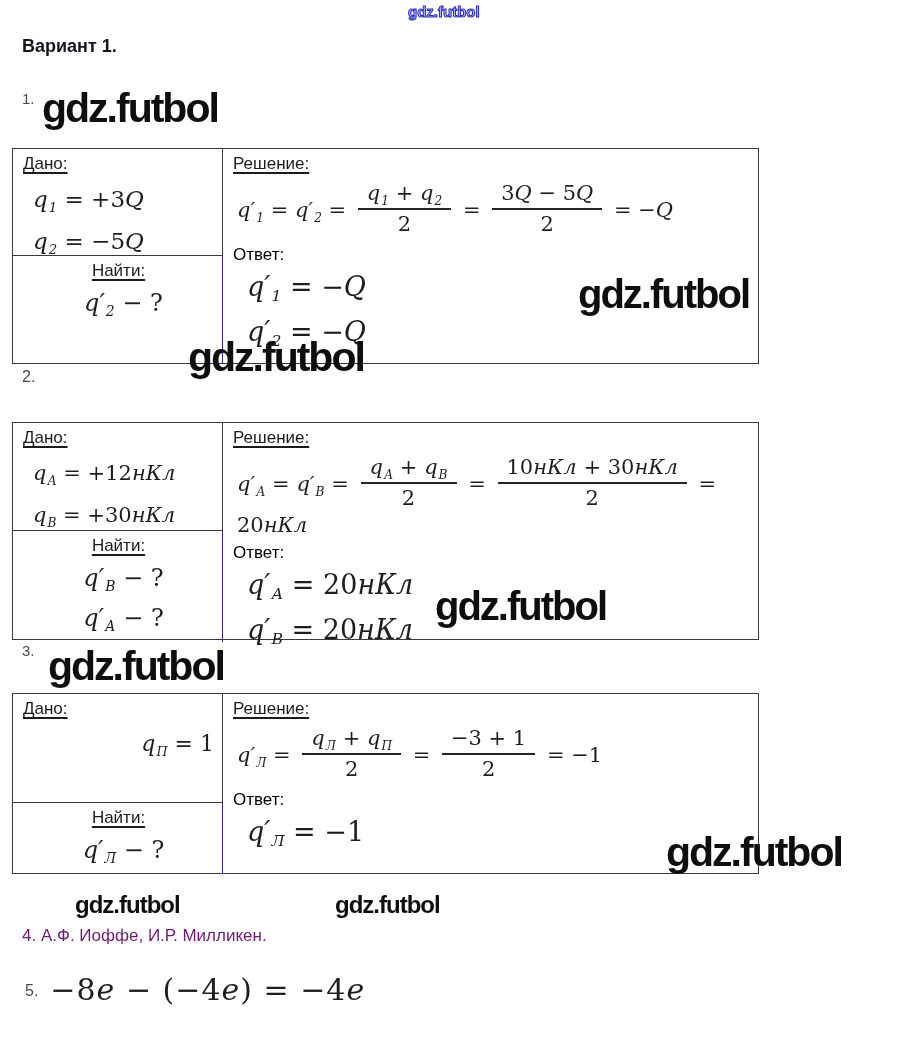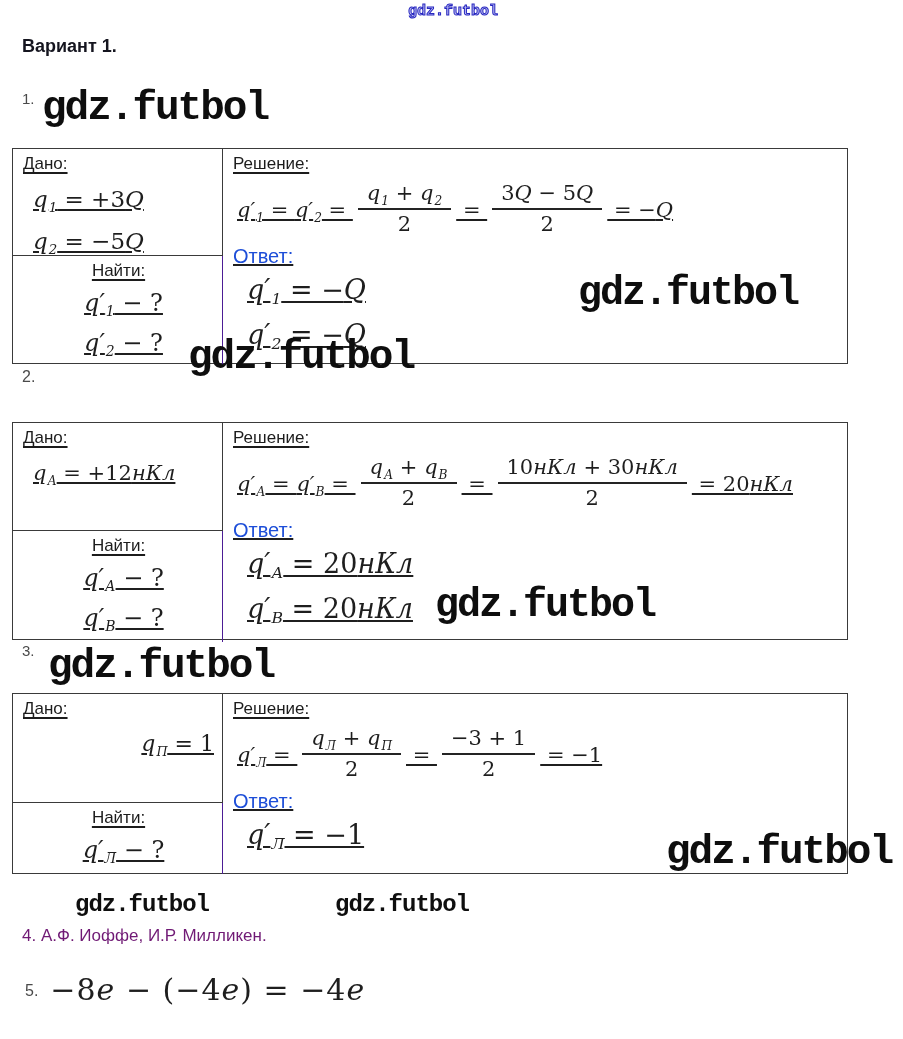--- a/index.html
+++ b/index.html
@@ -4,50 +4,50 @@
 <style>
   html,body { margin:0; padding:0; background:#ffffff; }
   .page {
     position:relative; width:903px; height:1039px; background:#ffffff;
     font-family:"Liberation Sans", sans-serif; color:#1f1f1f; overflow:hidden;
   }
 
   
   .wm {
     position:absolute; white-space:nowrap;
-    font-family:Liberation Mono, monospace; font-weight:700; color:#0e0e0e;
+    font-family:Liberation Sans, sans-serif; font-weight:700; color:#0e0e0e;
     letter-spacing:-2px; line-height:1;
   }
   .wm-top {
     font-size:15px; font-weight:700; letter-spacing:0;
     color:#b9b9f0; -webkit-text-stroke:1px #2727c0;
   }
   .wm-big { font-size:41px; }
   .wm-mid { font-size:24px; letter-spacing:-1px; }
 
   
   .variant-title { position:absolute; left:22px; top:36px; font-size:18px; font-weight:700; color:#15151f; }
   .pnum { position:absolute; font-size:15px; color:#4a4a4a; }
 
   
   .ptable {
-    position:absolute; left:12px; width:836px; box-sizing:border-box;
+    position:absolute; left:12px; width:747px; box-sizing:border-box;
     display:grid; grid-template-columns:210px 1fr;
-    border:1px solid #3a3a3a; background:transparent;text-decoration:underline;
+    border:1px solid #3a3a3a; background:transparent;
   }
   .cell { box-sizing:border-box; padding:5px 8px 0 10px; }
   .cell-given { grid-column:1; grid-row:1; border-right:1px solid #3a3a3a; border-bottom:1px solid #3a3a3a; }
   .cell-find  { grid-column:1; grid-row:2; border-right:1px solid #4c1d95;text-align:center; }
   .cell-solution { grid-column:2; grid-row:1 / span 2; padding-left:10px; }
 
   .sec-label {
     display:inline-block; font-size:17px; color:#1c1c1c;
     text-decoration:underline; text-decoration-thickness:1.5px; text-underline-offset:3px;
   }
-  .ans-label { display:block; font-size:20px; color:#1d4ed8; }
+  .ans-label { display:block; font-size:17px; color:#000000; }
 
   
   .math { font-family:"DejaVu Serif", serif; color:#1e1e1e; }
   .math .mi { font-style:italic; }
   .math sub { font-size:58%; font-style:italic; line-height:0; vertical-align:-5px; margin-left:1px; }
   .frac { display:inline-block; vertical-align:middle; text-align:center; margin:0 5px; transform:translateY(-3px); }
   .frac .num { display:block; padding:0 9px 3px; border-bottom:2px solid #242424; }
   .frac .den { display:block; padding-top:2px; }
 
   .g-line   { font-size:23px; line-height:30px; margin:10px 0 12px 10px; }
@@ -81,46 +81,46 @@
     </div>
     <div class="cell cell-solution">
       <span class="sec-label">Решение:</span>
       <div class="math sol-line"><span class="mi">q′</span><sub>1</sub><span> = </span><span class="mi">q′</span><sub>2</sub><span> = </span><span class="frac"><span class="num"><span class="mi">q</span><sub>1</sub><span> + </span><span class="mi">q</span><sub>2</sub></span><span class="den"><span>2</span></span></span><span> = </span><span class="frac"><span class="num"><span>3</span><span class="mi">Q</span><span> − 5</span><span class="mi">Q</span></span><span class="den"><span>2</span></span></span><span> = −</span><span class="mi">Q</span></div>
       <span class="ans-label">Ответ:</span>
       <div class="math ans-line"><span class="mi">q′</span><sub>1</sub><span> = −</span><span class="mi">Q</span></div>
       <div class="math ans-line"><span class="mi">q′</span><sub>2</sub><span> = −</span><span class="mi">Q</span></div>
     </div>
     <div class="cell cell-find">
       <span class="sec-label">Найти:</span>
-      <div class="math f-line"><span class="mi">q′</span><sub>1</sub><span> − ?</span></div>
       <div class="math f-line"><span class="mi">q′</span><sub>2</sub><span> − ?</span></div>
     </div>
   </div>
 
   <div class="wm wm-big" style="left:578px; top:274px; font-size:40px;">gdz.futbol</div>
   <div class="wm wm-big" style="left:188px; top:337px;">gdz.futbol</div>
 
   <div class="pnum" style="left:22px; top:368px; font-size:16px;">2.</div>
 
   <div class="ptable" style="top:422px; height:218px; grid-template-rows:108px 1fr;">
     <div class="cell cell-given">
       <span class="sec-label">Дано:</span>
       <div class="math g-line" style="font-size:21px;"><span class="mi">q</span><sub>А</sub><span> = +12</span><span class="mi">нКл</span></div>
+      <div class="math g-line" style="font-size:21px;"><span class="mi">q</span><sub>В</sub><span> = +30</span><span class="mi">нКл</span></div>
     </div>
     <div class="cell cell-solution">
       <span class="sec-label">Решение:</span>
       <div class="math sol-line"><span class="mi">q′</span><sub>А</sub><span> = </span><span class="mi">q′</span><sub>В</sub><span> = </span><span class="frac"><span class="num"><span class="mi">q</span><sub>А</sub><span> + </span><span class="mi">q</span><sub>В</sub></span><span class="den"><span>2</span></span></span><span> = </span><span class="frac"><span class="num"><span>10</span><span class="mi">нКл</span><span> + 30</span><span class="mi">нКл</span></span><span class="den"><span>2</span></span></span><span> = 20</span><span class="mi">нКл</span></div>
       <span class="ans-label">Ответ:</span>
       <div class="math ans-line"><span class="mi">q′</span><sub>А</sub><span> = 20</span><span class="mi">нКл</span></div>
       <div class="math ans-line"><span class="mi">q′</span><sub>В</sub><span> = 20</span><span class="mi">нКл</span></div>
     </div>
     <div class="cell cell-find">
       <span class="sec-label">Найти:</span>
+      <div class="math f-line"><span class="mi">q′</span><sub>В</sub><span> − ?</span></div>
       <div class="math f-line"><span class="mi">q′</span><sub>А</sub><span> − ?</span></div>
-      <div class="math f-line"><span class="mi">q′</span><sub>В</sub><span> − ?</span></div>
     </div>
   </div>
 
   <div class="wm wm-big" style="left:435px; top:586px; font-size:40px;">gdz.futbol</div>
 
   <div class="pnum" style="left:22px; top:642px;">3.</div>
   <div class="wm wm-big" style="left:48px; top:646px;">gdz.futbol</div>
 
   <div class="ptable" style="top:693px; height:181px; grid-template-rows:109px 1fr;">
     <div class="cell cell-given">

